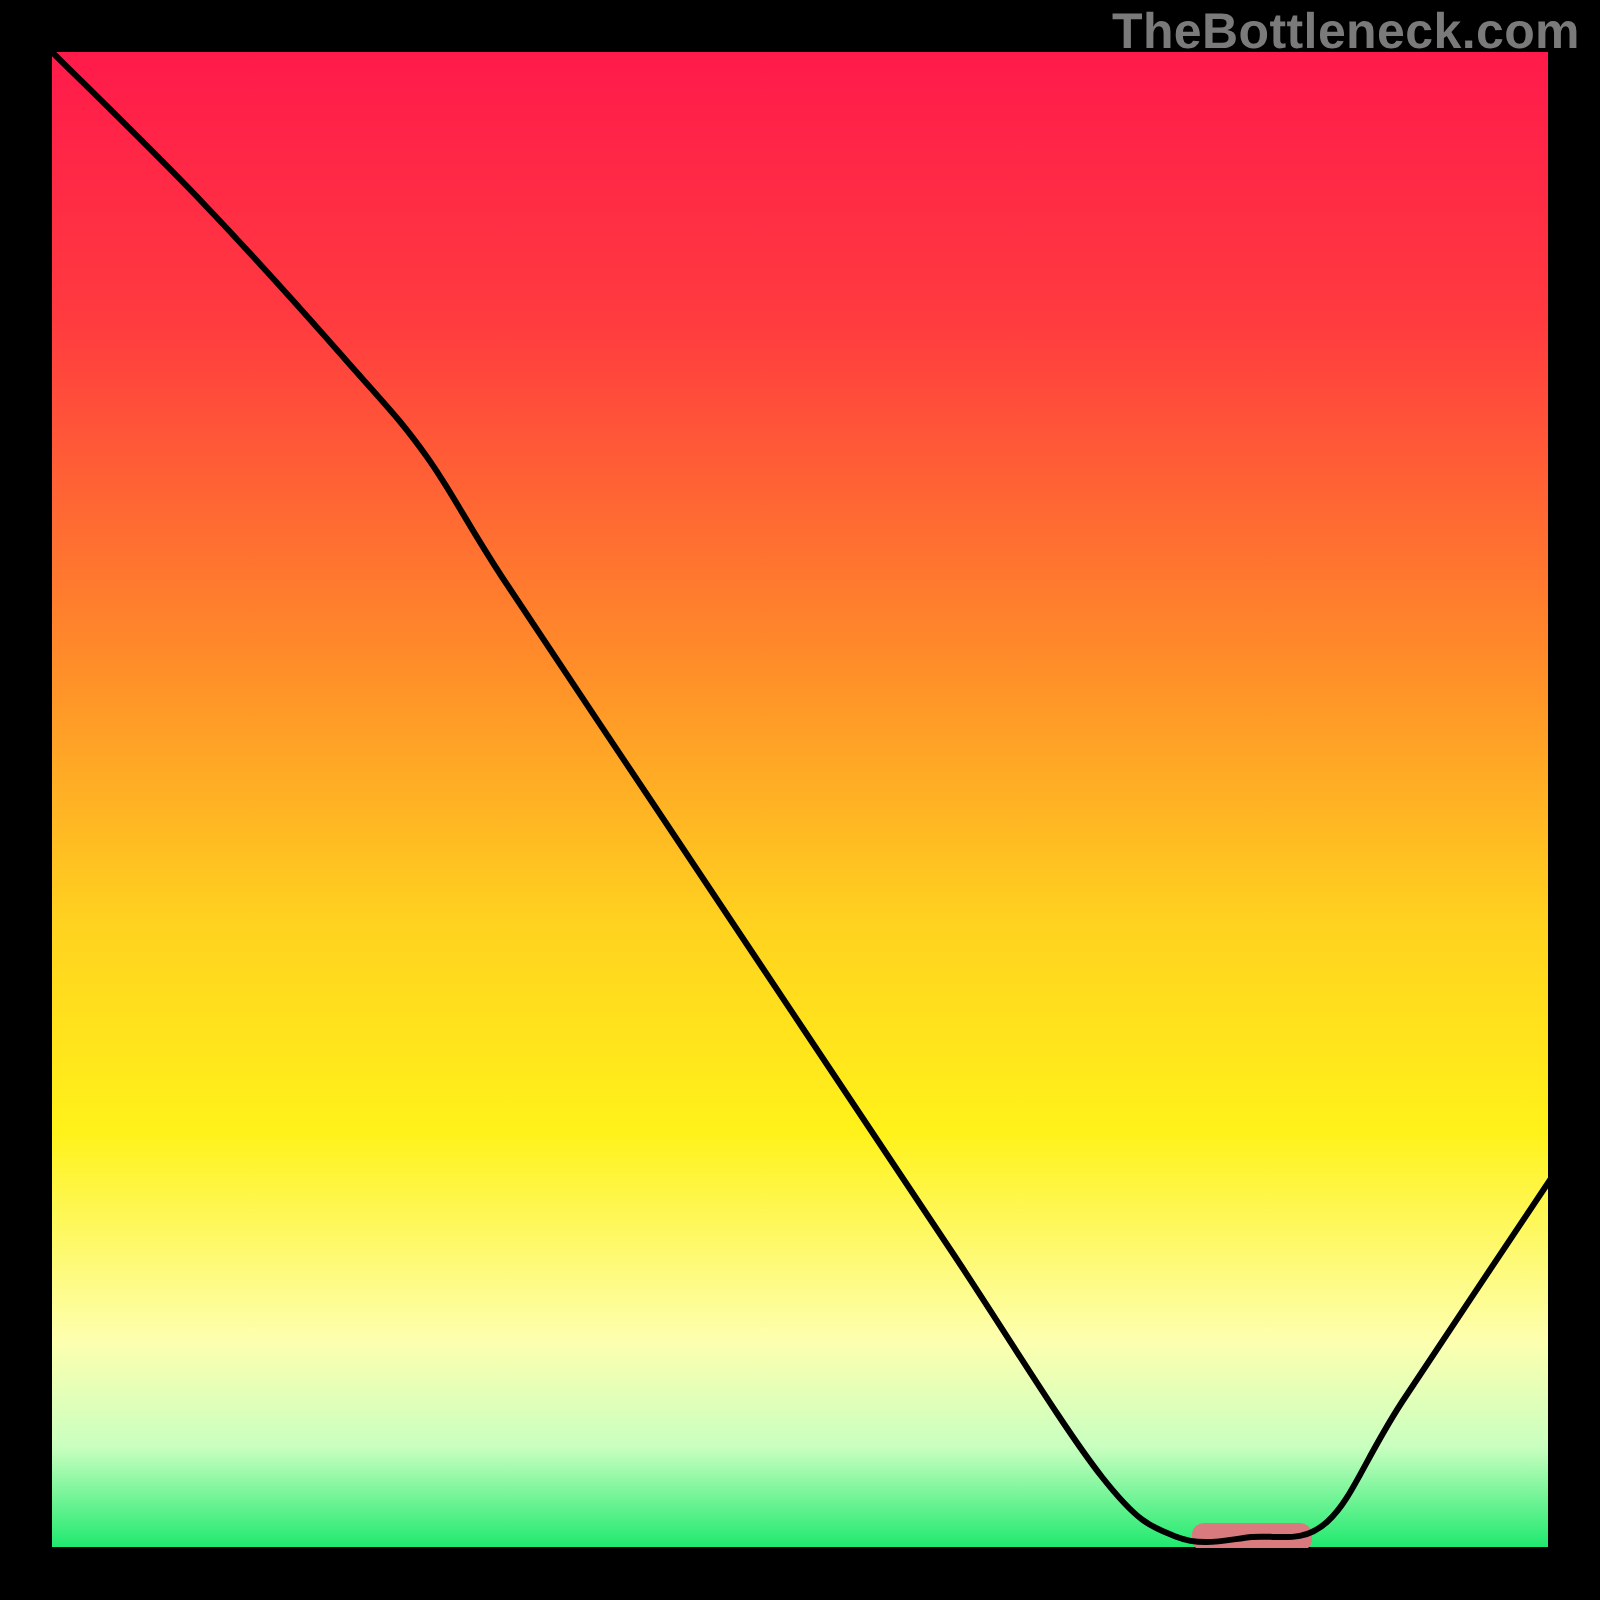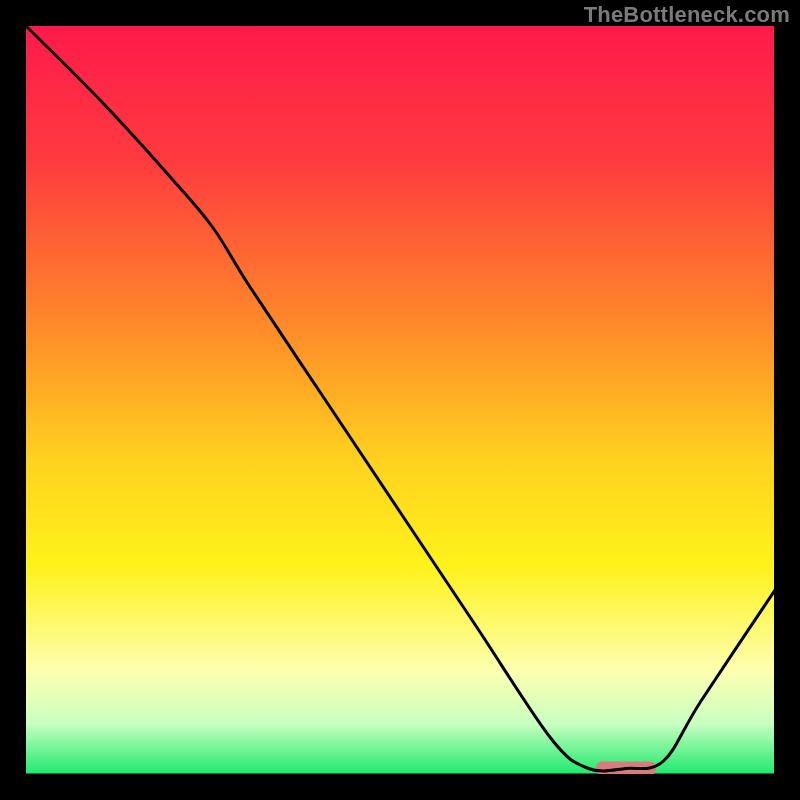--- a/index.html
+++ b/index.html
@@ -13,21 +13,21 @@
   .stage {
     position: relative;
     width: 800px;
     height: 800px;
   }
   .watermark {
     position: absolute;
     top: 2px;
     right: 10px;
     font-family: Arial, Helvetica, sans-serif;
-    font-size: 22px;
+    font-size: 25px;
     font-weight: 600;
     color: #7a7a7a;
     letter-spacing: 0.2px;
     pointer-events: none;
     user-select: none;
   }
   svg {
     display: block;
   }
 </style>

